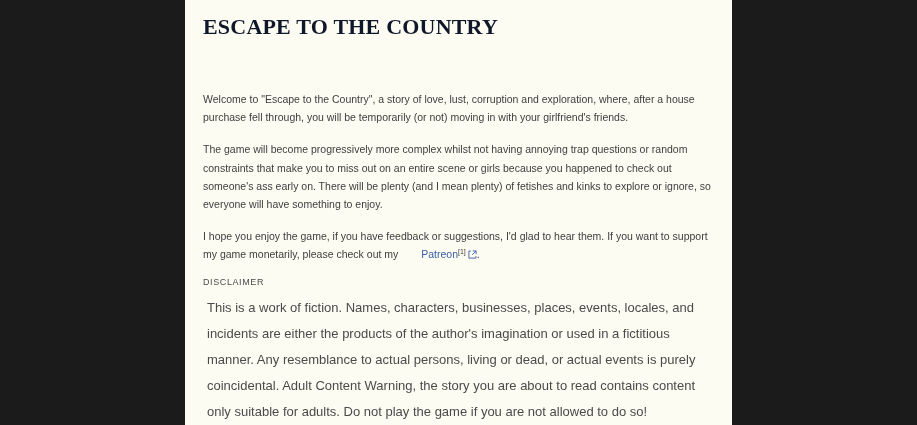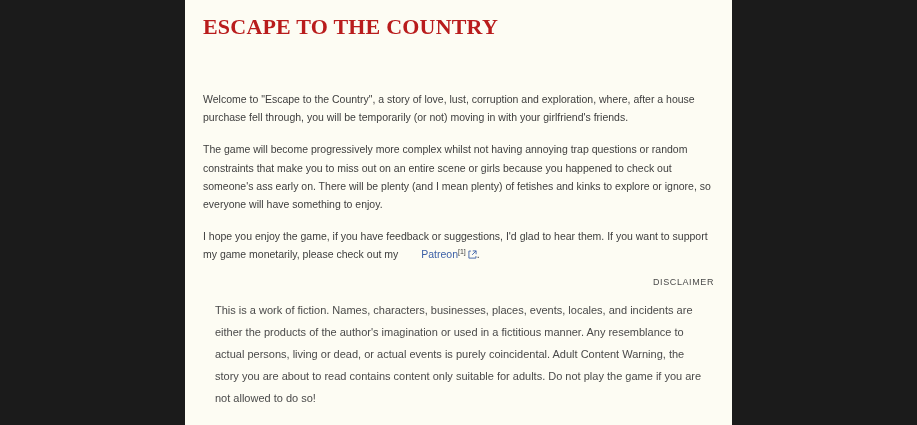--- a/index.html
+++ b/index.html
@@ -23,47 +23,46 @@
     overflow: hidden;
     box-sizing: border-box;
   }
   .inner {
     padding: 0 18px 0 18px;
   }
   h1.title {
     font-family: "Liberation Serif", serif;
     font-size: 22px;
     font-weight: bold;
-    color: #b91c1c;
+    color: #0f172a;
     letter-spacing: 0.2px;
     margin: 14px 0 0 0;
     padding: 0;
     line-height: 1.2;
   }
   .body-text {
     font-size: 10.5px;
     color: #3d3d3d;
     line-height: 1.72;
     margin: 0 0 14px 0;
     text-align: left;
   }
   .spacer-top { height: 50px; }
   .disclaimer-head {
     font-size: 9px;
     color: #4a4a4a;
     letter-spacing: 0.6px;
     margin: 0 0 8px 0;
     font-weight: normal;
-    text-align: right;
   }
   .disclaimer-text {
-    font-size: 11px;
+    font-size: 13px;
     color: #4a4a4a;
     line-height: 2.0;
-    margin: 12px;
+    margin: 4px;
   }
   a.link {
     color: #3b5fa6;
     text-decoration: none;
     margin-left: 20px;
   }
   sup {
     font-size: 7px;
     vertical-align: super;
     line-height: 0;

